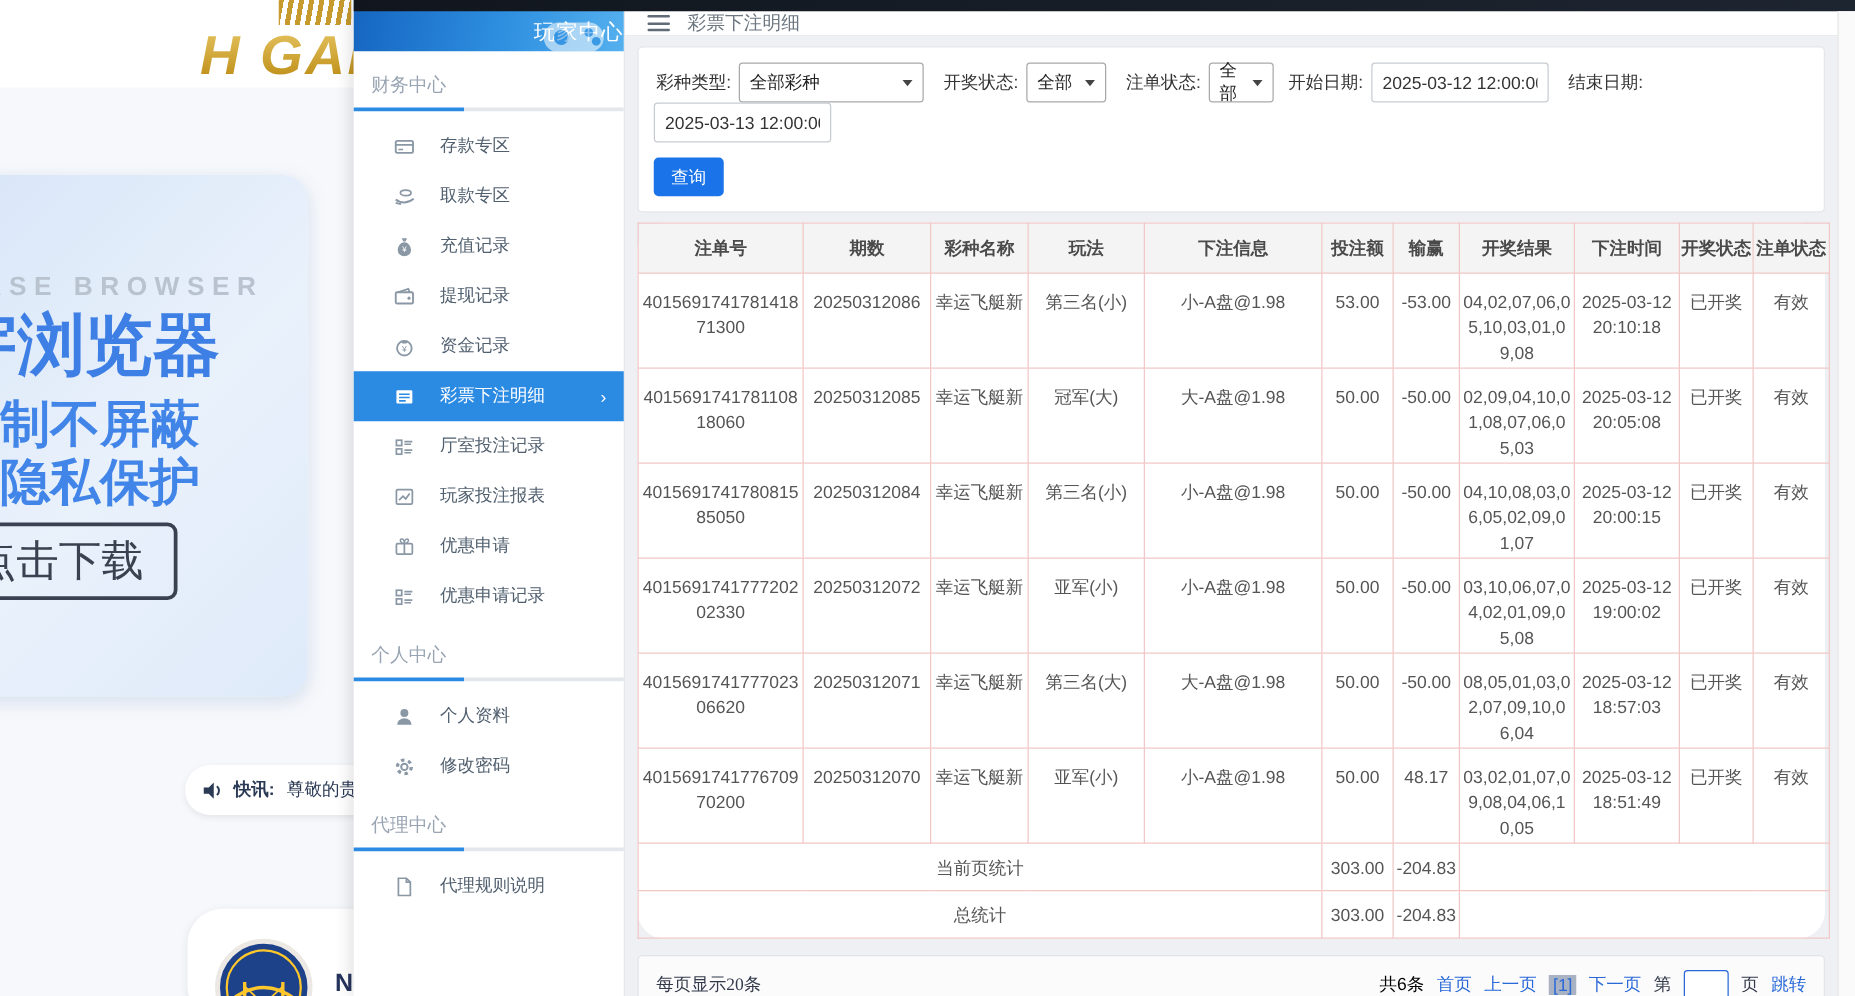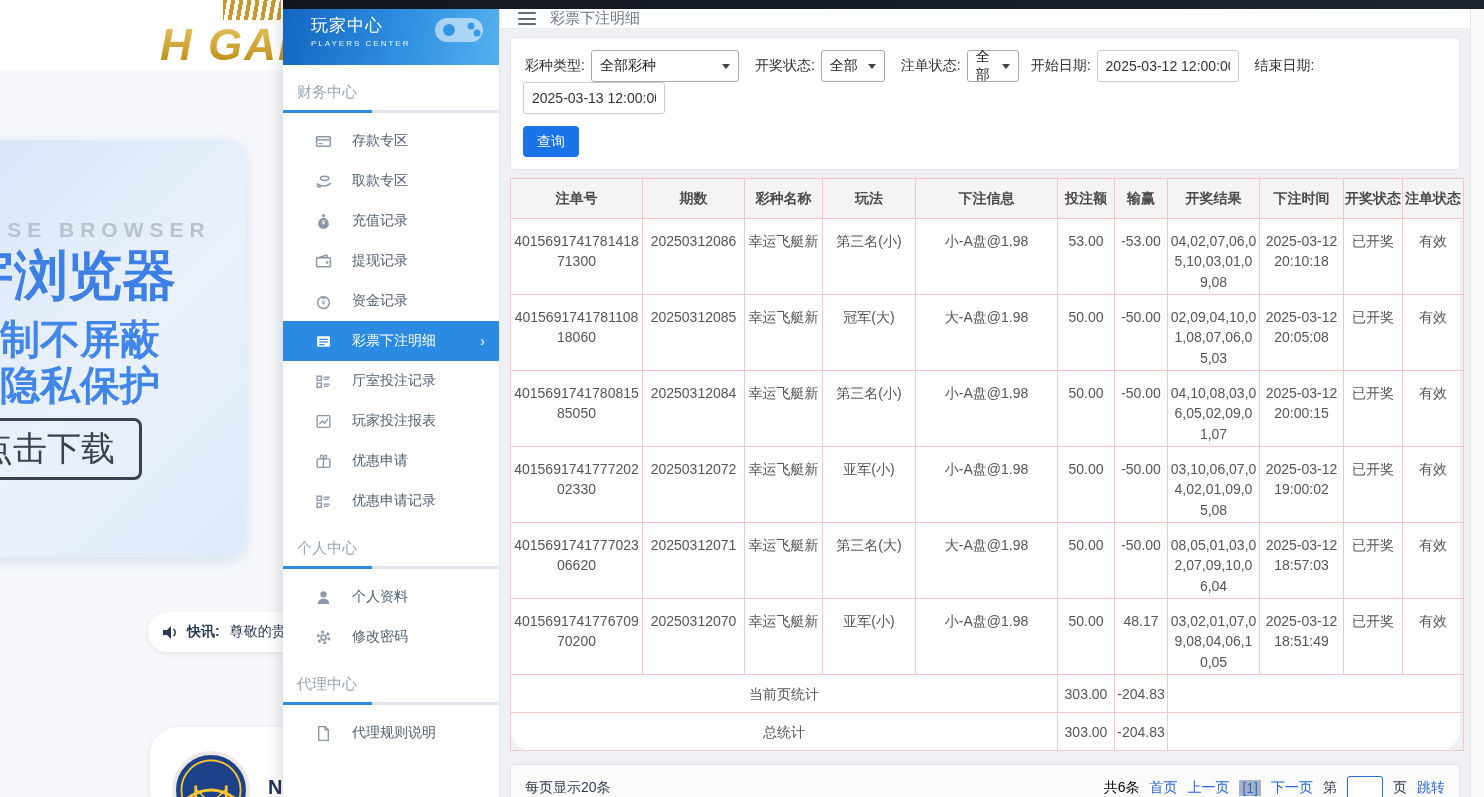--- a/index.html
+++ b/index.html
@@ -29,22 +29,22 @@
   .team-logo { width:78px; height:78px; border-radius:50%; background:#1d428a; border:4px solid #ece9e4; margin-top:36px; flex:0 0 auto; }
   .team-name { font-size:20px; font-weight:bold; color:#26335d; margin-left:18px; margin-top:30px; }
 
   
   #panel { position:absolute; left:283px; top:0; width:1201px; height:797px; display:flex; background:#eef0f4;
     box-shadow:-4px 0 12px rgba(0,0,0,.12); }
   .dark-strip { position:absolute; left:0; top:0; width:1201px; height:9px; background:linear-gradient(90deg,#11161e,#1d2530); z-index:5; }
 
   
   #sidebar { width:217px; background:#fff; flex:0 0 auto; position:relative; z-index:4; border-right:1px solid #e4e7ec; }
-  .side-header { height:65px; padding:14px 0 0 28px; position:relative; overflow:hidden;
-    background:linear-gradient(100deg,#1565c0 0%,#2e8fe0 55%,#55b0ee 100%); }
+  .side-header { height:41px; padding:14px 0 0 14px; position:relative; overflow:hidden;
+    background:linear-gradient(100deg,#1565c0 0%,#2e8fe0 55%,#55b0ee 100%);text-align:right; }
   .side-header .t1 { color:#fff; font-size:17px; letter-spacing:1px; }
   .side-header .t2 { color:#eaf4ff; font-size:8px; letter-spacing:2px; margin-top:2px; }
   .side-header svg { position:absolute; right:10px; top:8px; opacity:.55; }
   .section-title { color:#9aa5b3; font-size:15px; padding:18px 0 8px 14px; }
   .section-rule { height:3px; margin-bottom:8px; background:linear-gradient(90deg,#2b8ae2 0 41%,#e3e6ea 41% 100%); }
   .menu-item { height:40px; display:flex; align-items:center; padding-left:32px; font-size:14px; color:#51606f; cursor:pointer; }
   .menu-item .ic { width:17px; height:17px; margin-right:20px; color:#8a97a5; display:inline-flex; }
   .menu-item.active { background:#2b8ae2; color:#fff; padding-left:32px; position:relative; }
   .menu-item.active .ic { color:#fff; }
   .menu-item.active .chev { position:absolute; right:14px; color:#fff; }
@@ -76,21 +76,21 @@
   table { border-collapse:collapse; table-layout:fixed; width:953px; font-size:14px; color:#555; }
   th,td { border:1px solid #f2c7c7; }
   thead th { background:#f4f4f4; height:40px; font-weight:bold; color:#4a4a4a; font-size:14px; }
   tbody td { height:76px; vertical-align:top; padding-top:12px; text-align:center; line-height:1.45; }
   td.brk { word-break:break-all; padding-left:2px; padding-right:2px; }
   tr.summary td { height:38px; vertical-align:middle; padding-top:2px; }
 
   
   .pager { margin-top:13px; height:48px; background:#fbfbfc; border:1px solid #e1e4e8; border-radius:4px;
     display:flex; align-items:center; justify-content:space-between; padding:0 14px; font-size:14px; }
-  .pager .left { color:#333a4a; }
+  .pager .left { color:#333a4a;font-family:Liberation Serif, serif; }
   .pager .right { display:flex; align-items:center; gap:10px; }
   .pager .total { color:#000000; }
   .pager a { color:#2968d8; text-decoration:none; cursor:pointer; }
   .pager .cur { background:#a9b2c2; color:#2968d8; padding:0 3px; }
   .pager .dark { color:#333a4a; }
   .jump-input { width:36px; height:24px; border:1px solid #2968d8; border-radius:3px; }
 
   .scroll-track { position:absolute; right:0; top:9px; width:14px; height:788px; background:#fafafa; border-left:1px solid #e6e6e6; z-index:6; }
 </style>
 </head>

